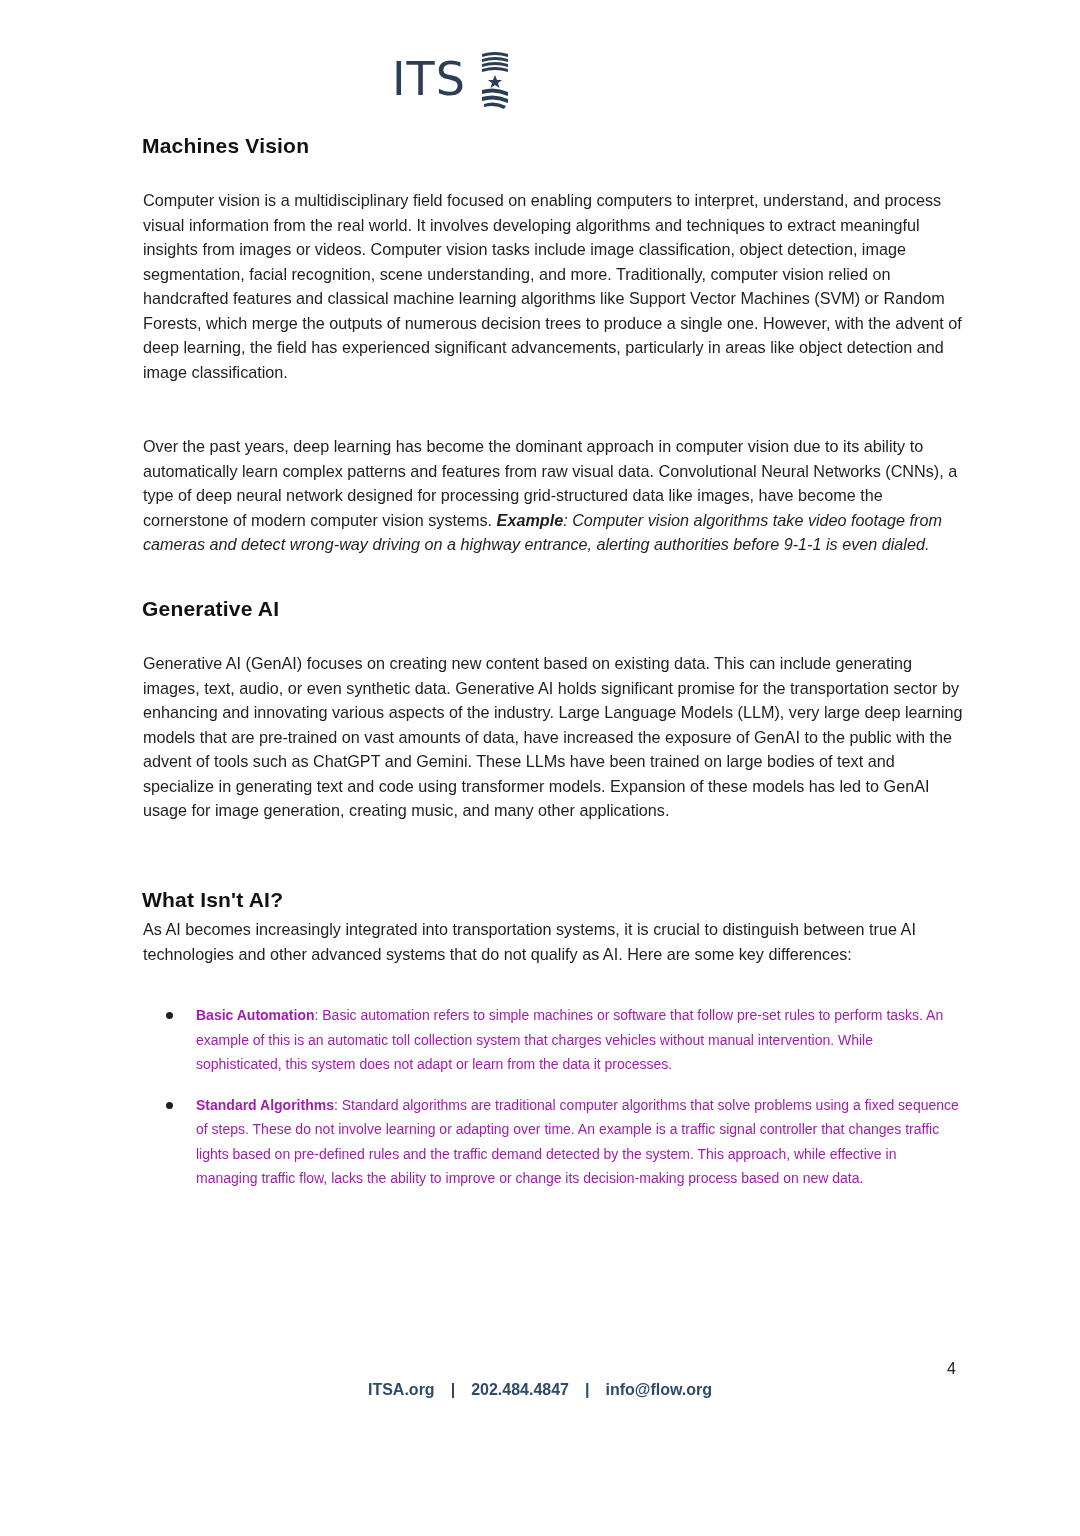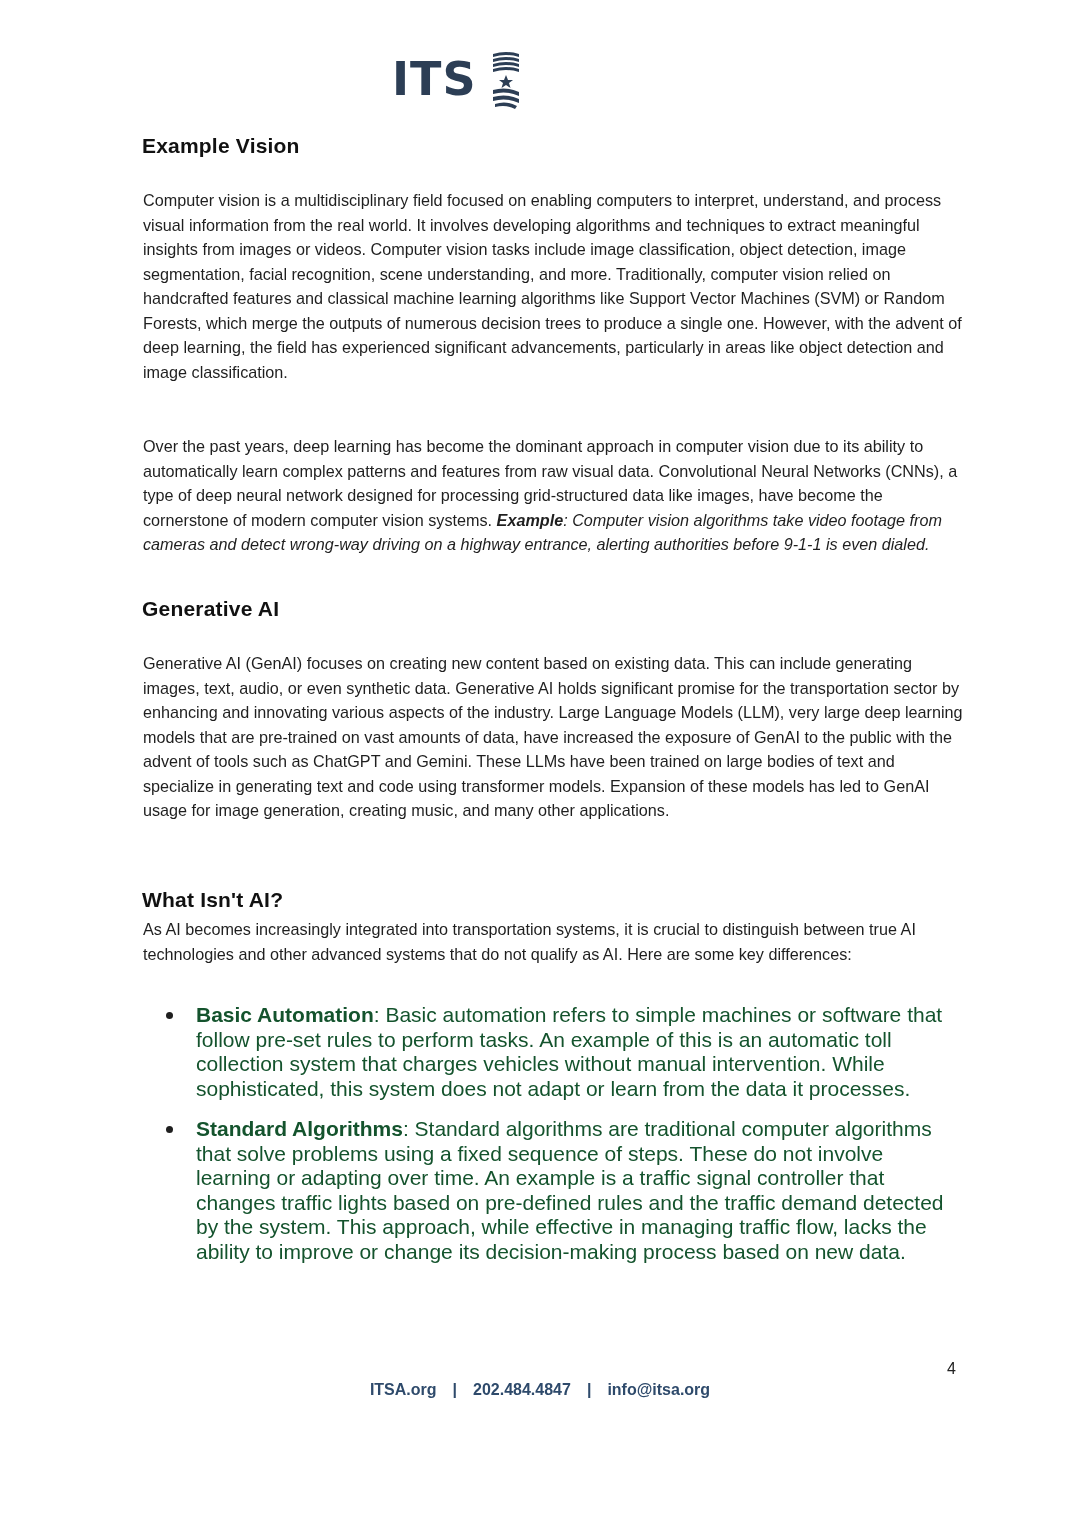--- a/index.html
+++ b/index.html
@@ -1,25 +1,25 @@
 <!DOCTYPE html>
 <html><head>
 <meta charset="utf-8">
 <style>
   html, body { margin:0; padding:0; background:#ffffff; }
   body { width:1080px; height:1536px; position:relative; overflow:hidden;
          font-family:"Liberation Sans", sans-serif; color:#1c1c1c; }
   .logo { position:absolute; left:392px; top:44px; height:70px; display:flex; align-items:center; color:#2c3e55; }
-  .logo .its, .logo .america { font-family:"DejaVu Sans", sans-serif; font-weight:700; font-size:46px; letter-spacing:1px; line-height:1; }
+  .logo .its, .logo .america { font-family:"DejaVu Sans", sans-serif; font-weight:400; font-size:46px; letter-spacing:1px; line-height:1; }
   .logo .flag { width:34px; height:62px; margin:0 14px 0 12px; }
   h2 { position:absolute; left:142px; margin:0; font-size:21px; font-weight:bold; color:#111; letter-spacing:0.2px; }
   .p { position:absolute; left:131px; width:820px; margin:12px; font-size:16.2px; line-height:24.5px; color:#1f1f1f; }
   .it { font-style:italic; }
   ul.bl { position:absolute; left:150px; width:810px; margin:0; padding:0; list-style:none; }
-  ul.bl li { position:relative; padding-left:46px; font-size:21px; line-height:24.5px; color:#14532d; margin-bottom:16px; }
+  ul.bl li { position:relative; padding-left:46px; font-size:14px; line-height:24.5px; color:#a21caf; margin-bottom:16px; }
   ul.bl li .dot { position:absolute; left:16px; top:9px; width:7px; height:7px; border-radius:50%; background:#1f1f1f; }
   .pnum { position:absolute; left:947px; top:1360px; font-size:16px; color:#222; }
   .footer { position:absolute; left:0; width:1080px; top:1381px; text-align:center; font-size:16px; font-weight:bold; color:#2e4a6b; }
   .footer .sep { margin:0 16px; }
 </style>
 </head>
 <body>
 
 <div class="logo">
   <span class="its">ITS</span>
@@ -28,21 +28,21 @@
     <path d="M4 11 Q17 7 30 11 L30 14 Q17 10 4 14 Z" fill="#2c3e55"></path>
     <path d="M4 16 Q17 12 30 16 L30 19 Q17 15 4 19 Z" fill="#2c3e55"></path>
     <path d="M4 21 Q17 17 30 21 L30 24 Q17 20 4 24 Z" fill="#2c3e55"></path>
     <polygon points="17,27 19,32 24,32 20,35 21.5,40 17,37 12.5,40 14,35 10,32 15,32" fill="#2c3e55"></polygon>
     <path d="M4 42 Q17 38 30 44 L30 48 Q17 42 4 46 Z" fill="#2c3e55"></path>
     <path d="M4 49 Q17 45 30 51 L30 55 Q17 49 4 53 Z" fill="#2c3e55"></path>
     <path d="M6 56 Q17 52 28 58 L26 61 Q17 56 6 59 Z" fill="#2c3e55"></path>
   </svg>
 </div>
 
-<h2 style="top:134px;">Example Vision</h2>
+<h2 style="top:134px;">Machines Vision</h2>
 <p class="p" style="top:176px;">Computer vision is a multidisciplinary field focused on enabling computers to interpret, understand, and process visual information from the real world. It involves developing algorithms and techniques to extract meaningful insights from images or videos. Computer vision tasks include image classification, object detection, image segmentation, facial recognition, scene understanding, and more. Traditionally, computer vision relied on handcrafted features and classical machine learning algorithms like Support Vector Machines (SVM) or Random Forests, which merge the outputs of numerous decision trees to produce a single one. However, with the advent of deep learning, the field has experienced significant advancements, particularly in areas like object detection and image classification.</p>
 <p class="p" style="top:422px;"><span>Over the past years, deep learning has become the dominant approach in computer vision due to its ability to automatically learn complex patterns and features from raw visual data. Convolutional Neural Networks (CNNs), a type of deep neural network designed for processing grid-structured data like images, have become the cornerstone of modern computer vision systems. </span><b class="it">Example</b><span class="it">:</span><span class="it"> Computer vision algorithms take video footage from cameras and detect wrong-way driving on a highway entrance, alerting authorities before 9-1-1 is even dialed.</span></p>
 
 <h2 style="top:597px;">Generative AI</h2>
 <p class="p" style="top:639px;">Generative AI (GenAI) focuses on creating new content based on existing data. This can include generating images, text, audio, or even synthetic data. Generative AI holds significant promise for the transportation sector by enhancing and innovating various aspects of the industry. Large Language Models (LLM), very large deep learning models that are pre-trained on vast amounts of data, have increased the exposure of GenAI to the public with the advent of tools such as ChatGPT and Gemini. These LLMs have been trained on large bodies of text and specialize in generating text and code using transformer models. Expansion of these models has led to GenAI usage for image generation, creating music, and many other applications.</p>
 
 <h2 style="top:888px;">What Isn't AI?</h2>
 <p class="p" style="top:905px;">As AI becomes increasingly integrated into transportation systems, it is crucial to distinguish between true AI technologies and other advanced systems that do not qualify as AI. Here are some key differences:</p>
 
 <ul class="bl" style="top:1003px;">
@@ -50,14 +50,14 @@
     <span class="dot"></span><b>Basic Automation</b><span>: Basic automation refers to simple machines or software that follow pre-set rules to perform tasks. An example of this is an automatic toll collection system that charges vehicles without manual intervention. While sophisticated, this system does not adapt or learn from the data it processes.</span>
   </li>
   <li>
     <span class="dot"></span><b>Standard Algorithms</b><span>: Standard algorithms are traditional computer algorithms that solve problems using a fixed sequence of steps. These do not involve learning or adapting over time. An example is a traffic signal controller that changes traffic lights based on pre-defined rules and the traffic demand detected by the system. This approach, while effective in managing traffic flow, lacks the ability to improve or change its decision-making process based on new data.</span>
   </li>
 </ul>
 
 <div class="pnum">4</div>
 
 <div class="footer">
-  <span>ITSA.org</span><span class="sep">|</span><span>202.484.4847</span><span class="sep">|</span><span>info@itsa.org</span>
+  <span>ITSA.org</span><span class="sep">|</span><span>202.484.4847</span><span class="sep">|</span><span>info@flow.org</span>
 </div>
 
 </body></html>

